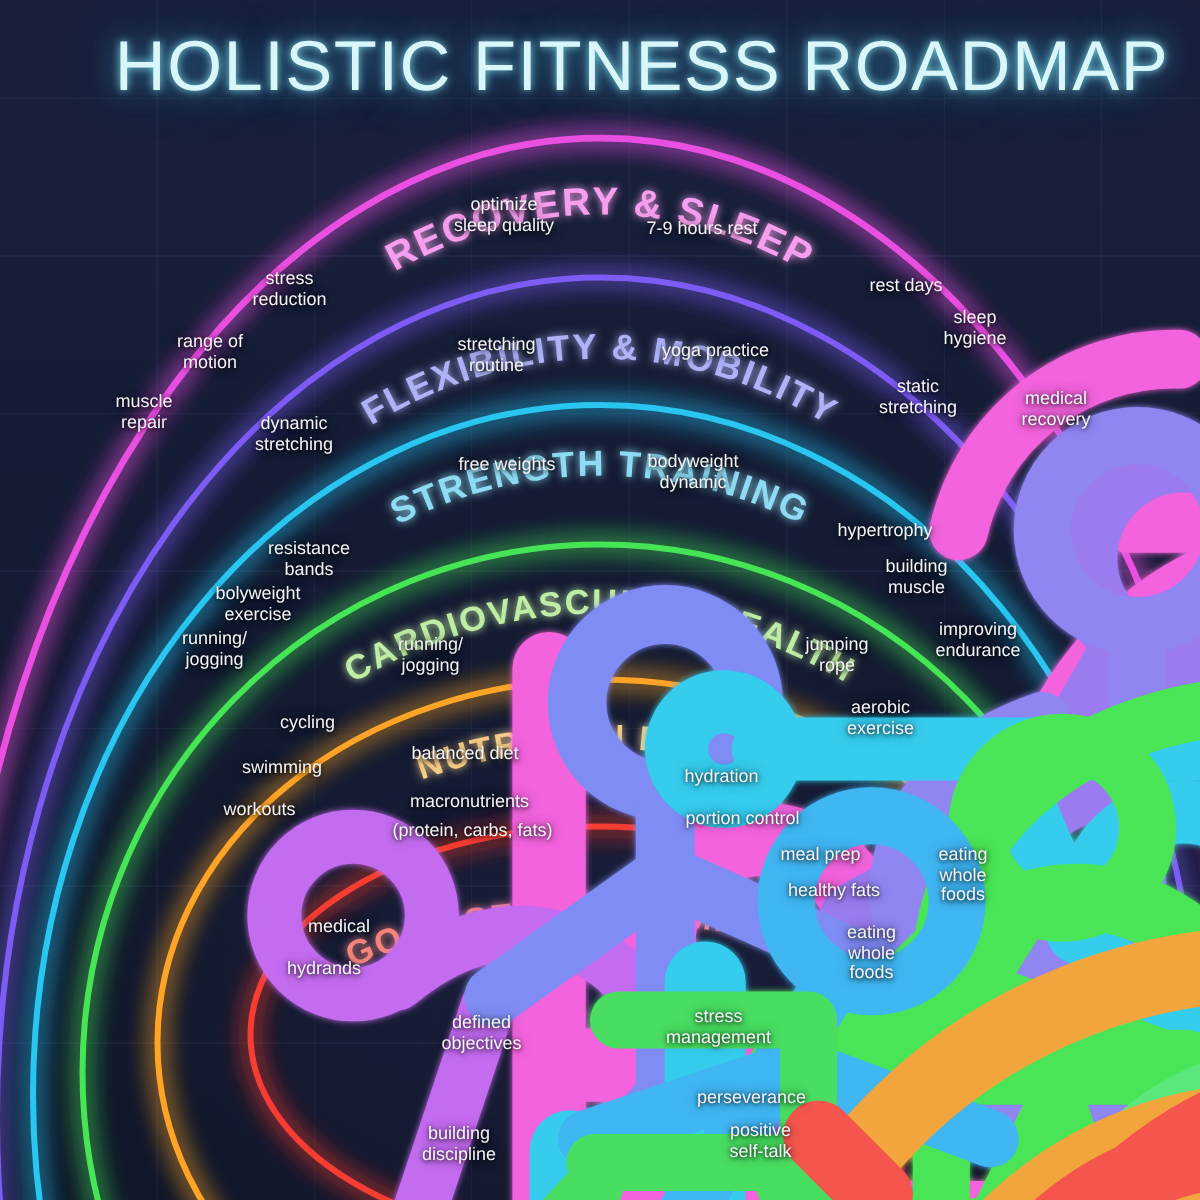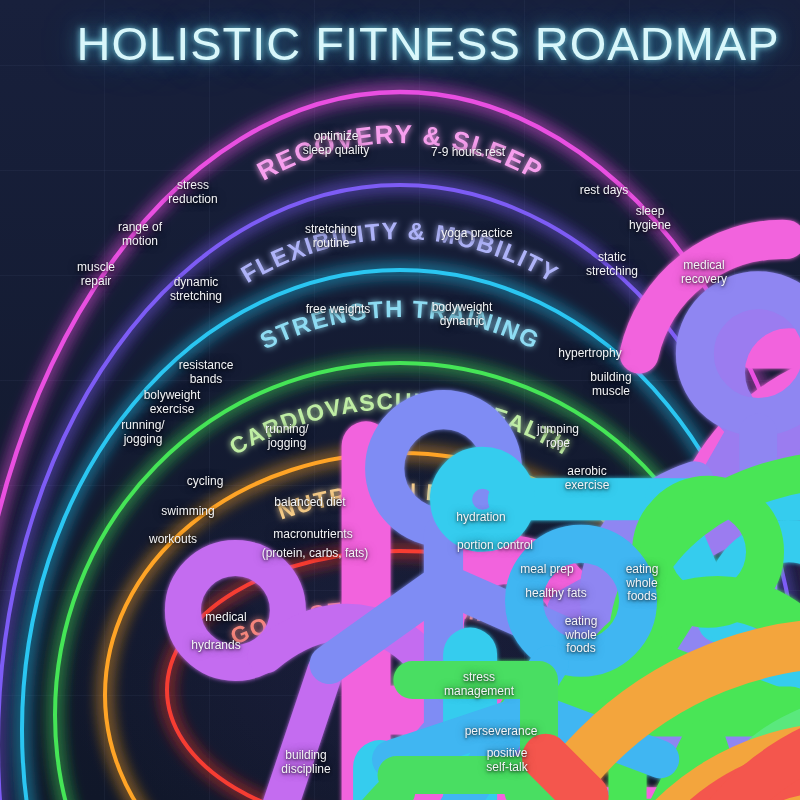--- a/index.html
+++ b/index.html
@@ -333,40 +333,44 @@
     <div class="lb" style="left:611px;top:371px">building
 muscle</div>
     <div class="lb" style="left:172px;top:389px">bolyweight
 exercise</div>
     <div class="lb" style="left:143px;top:419px">running/
 jogging</div>
     <div class="lb" style="left:287px;top:423px">running/
 jogging</div>
     <div class="lb" style="left:558px;top:423px">jumping
 rope</div>
+    <div class="lb" style="left:652px;top:413px">improving
+endurance</div>
     <div class="lb" style="left:205px;top:475px">cycling</div>
     <div class="lb" style="left:587px;top:465px">aerobic
 exercise</div>
     <div class="lb" style="left:188px;top:505px">swimming</div>
     <div class="lb" style="left:173px;top:533px">workouts</div>
     <div class="lb" style="left:310px;top:496px">balanced diet</div>
     <div class="lb" style="left:481px;top:511px">hydration</div>
     <div class="lb" style="left:313px;top:528px">macronutrients</div>
     <div class="lb small" style="left:315px;top:547px">(protein, carbs, fats)</div>
     <div class="lb" style="left:495px;top:539px">portion control</div>
     <div class="lb" style="left:547px;top:563px">meal prep</div>
     <div class="lb" style="left:556px;top:587px">healthy fats</div>
     <div class="lb" style="left:642px;top:563px">eating
 whole
 foods</div>
     <div class="lb" style="left:226px;top:611px">medical</div>
     <div class="lb" style="left:216px;top:639px">hydrands</div>
     <div class="lb" style="left:581px;top:615px">eating
 whole
 foods</div>
+    <div class="lb" style="left:321px;top:675px">defined
+objectives</div>
     <div class="lb" style="left:479px;top:671px">stress
 management</div>
     <div class="lb" style="left:501px;top:725px">perseverance</div>
     <div class="lb" style="left:306px;top:749px">building
 discipline</div>
     <div class="lb" style="left:507px;top:747px">positive
 self-talk</div>
   </div>
 </div>
 

